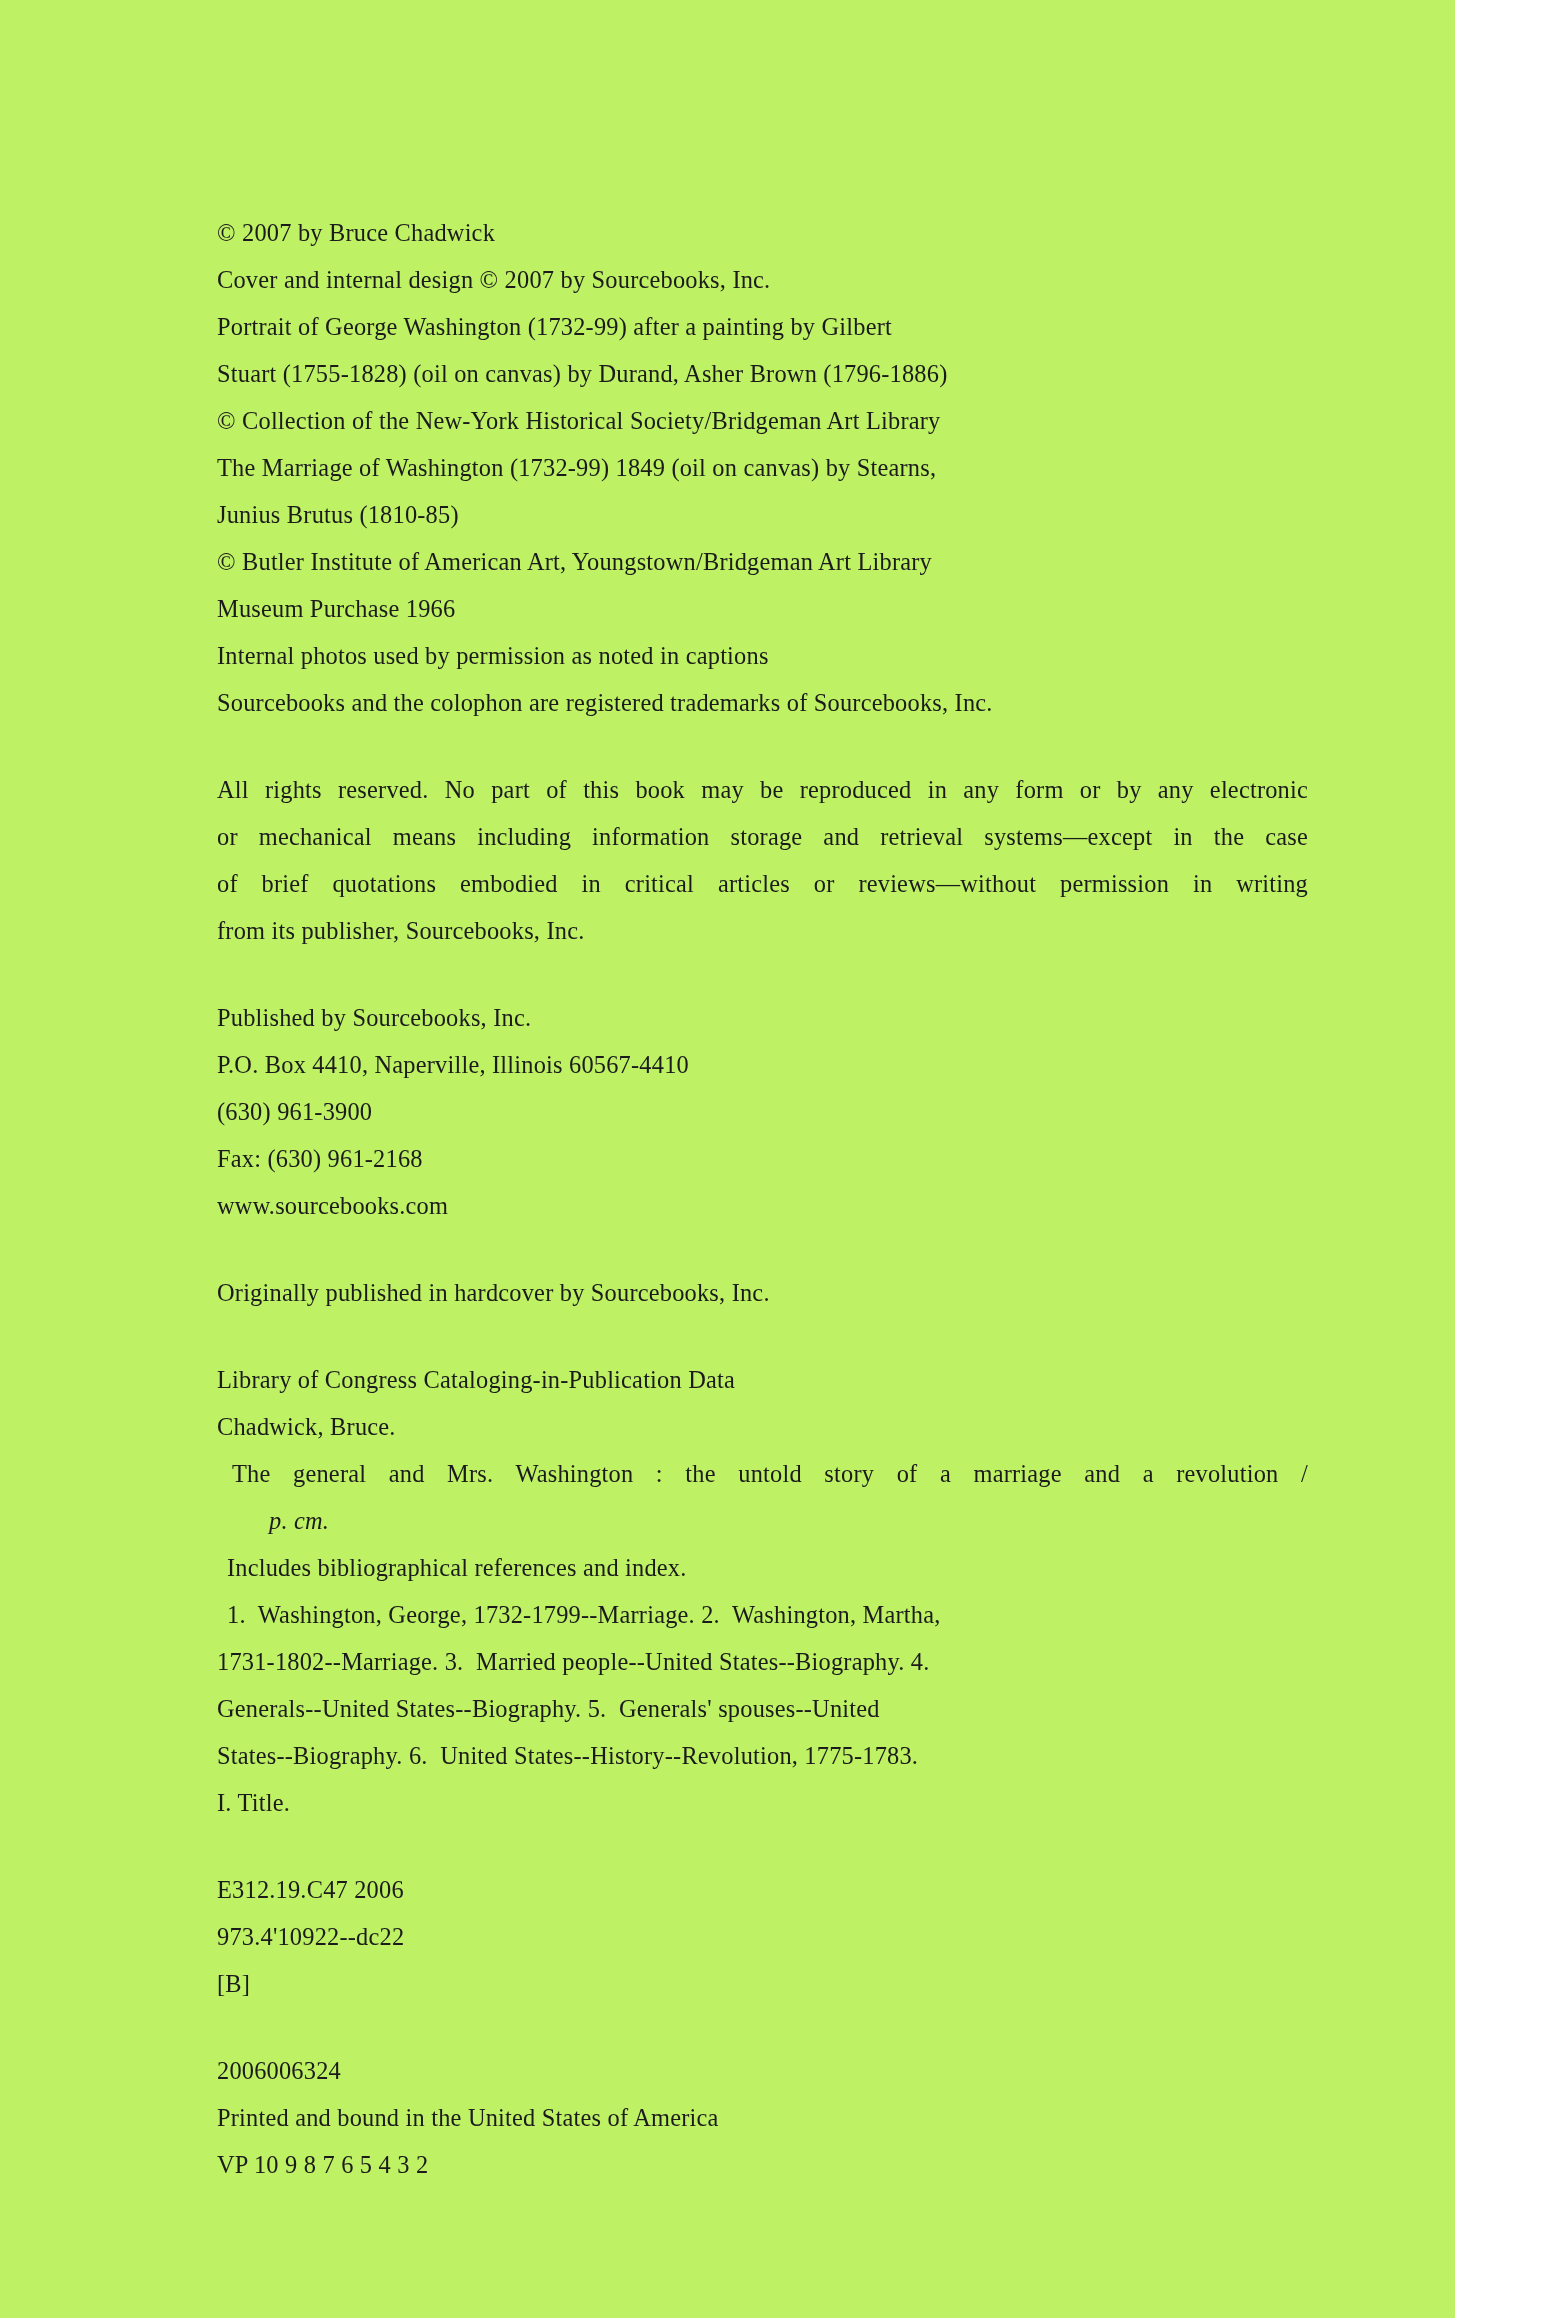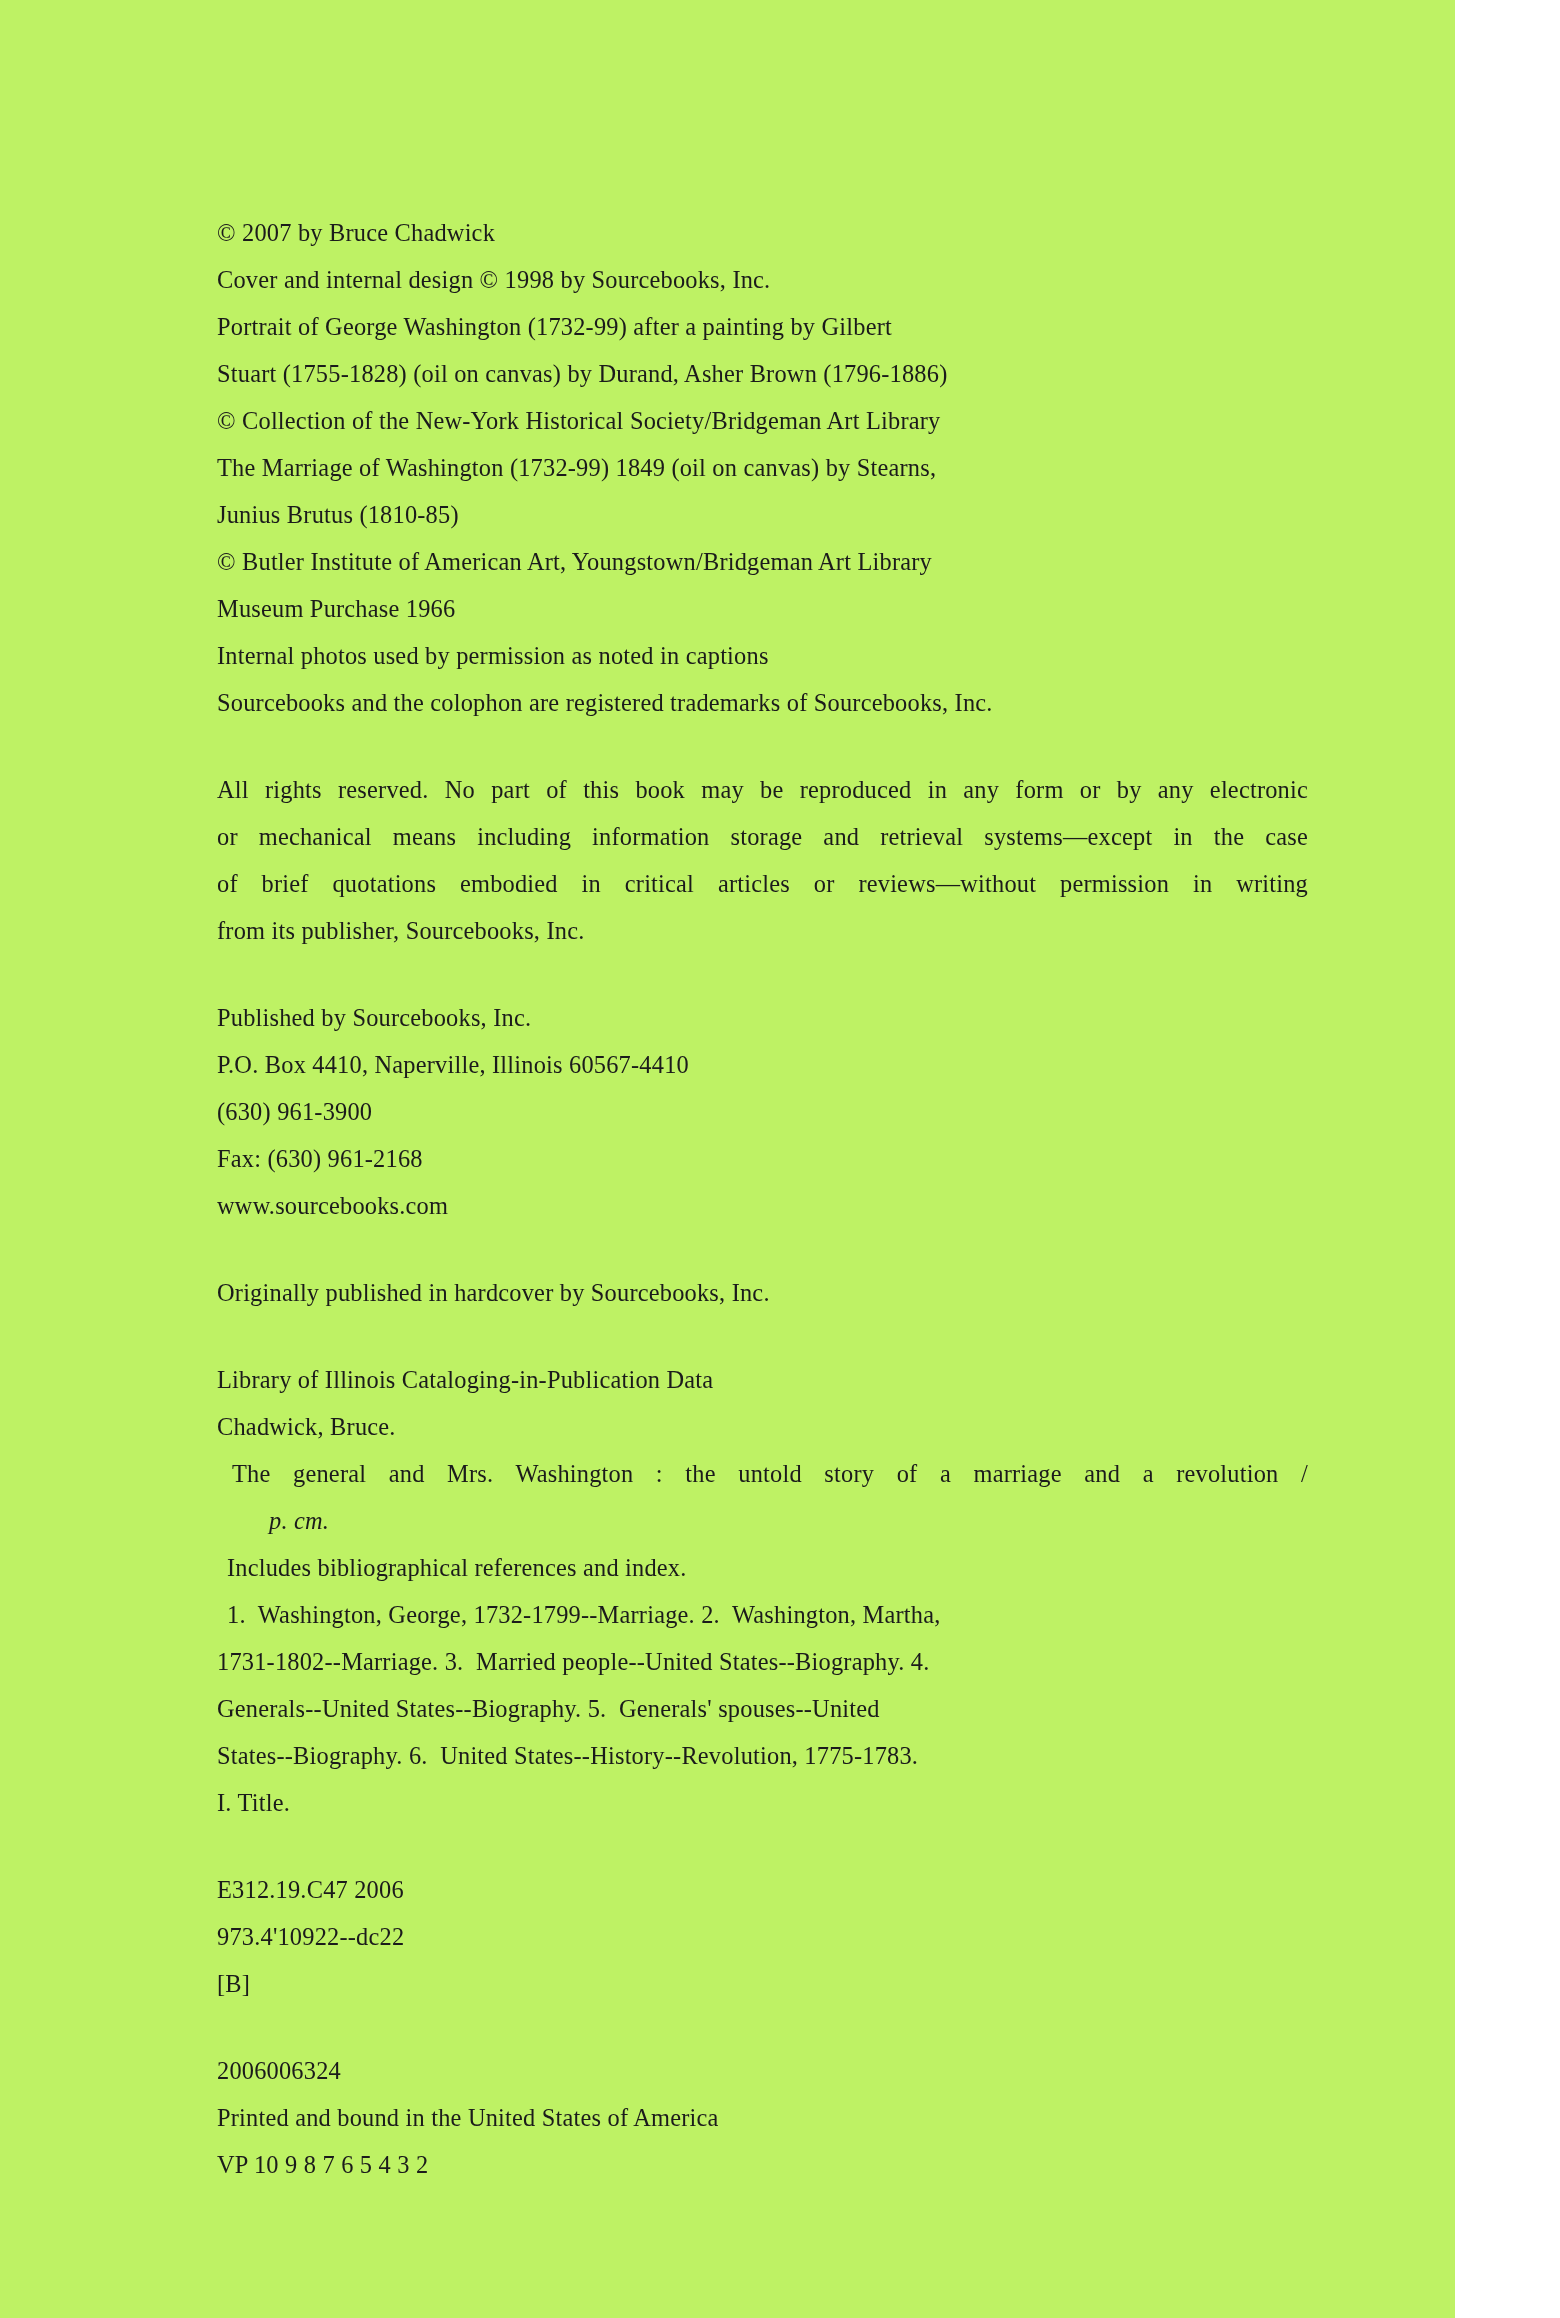--- a/index.html
+++ b/index.html
@@ -47,21 +47,21 @@
     .ind-lg { margin-left: 52px; font-style: italic; }
   </style>
 </head>
 <body>
 
 <div class="page">
   <div class="text-column">
 
     <div class="block">
       <div class="line">© 2007 by Bruce Chadwick</div>
-      <div class="line">Cover and internal design © 1998 by Sourcebooks, Inc.</div>
+      <div class="line">Cover and internal design © 2007 by Sourcebooks, Inc.</div>
       <div class="line">Portrait of George Washington (1732-99) after a painting by Gilbert</div>
       <div class="line">Stuart (1755-1828) (oil on canvas) by Durand, Asher Brown (1796-1886)</div>
       <div class="line">© Collection of the New-York Historical Society/Bridgeman Art Library</div>
       <div class="line">The Marriage of Washington (1732-99) 1849 (oil on canvas) by Stearns,</div>
       <div class="line">Junius Brutus (1810-85)</div>
       <div class="line">© Butler Institute of American Art, Youngstown/Bridgeman Art Library</div>
       <div class="line">Museum Purchase 1966</div>
       <div class="line">Internal photos used by permission as noted in captions</div>
       <div class="line">Sourcebooks and the colophon are registered trademarks of Sourcebooks, Inc.</div>
     </div>
@@ -79,21 +79,21 @@
       <div class="line">(630) 961-3900</div>
       <div class="line">Fax: (630) 961-2168</div>
       <div class="line">www.sourcebooks.com</div>
     </div>
 
     <div class="block">
       <div class="line">Originally published in hardcover by Sourcebooks, Inc.</div>
     </div>
 
     <div class="block">
-      <div class="line">Library of Illinois Cataloging-in-Publication Data</div>
+      <div class="line">Library of Congress Cataloging-in-Publication Data</div>
       <div class="line">Chadwick, Bruce.</div>
       <div class="line just ind-sm">The general and Mrs. Washington : the untold story of a marriage and a revolution /</div>
       <div class="line ind-lg">p. cm.</div>
       <div class="line ind-xs">Includes bibliographical references and index.</div>
       <div class="line ind-xs">1.  Washington, George, 1732-1799--Marriage. 2.  Washington, Martha,</div>
       <div class="line">1731-1802--Marriage. 3.  Married people--United States--Biography. 4.</div>
       <div class="line">Generals--United States--Biography. 5.  Generals' spouses--United</div>
       <div class="line">States--Biography. 6.  United States--History--Revolution, 1775-1783.</div>
       <div class="line">I. Title.</div>
     </div>

